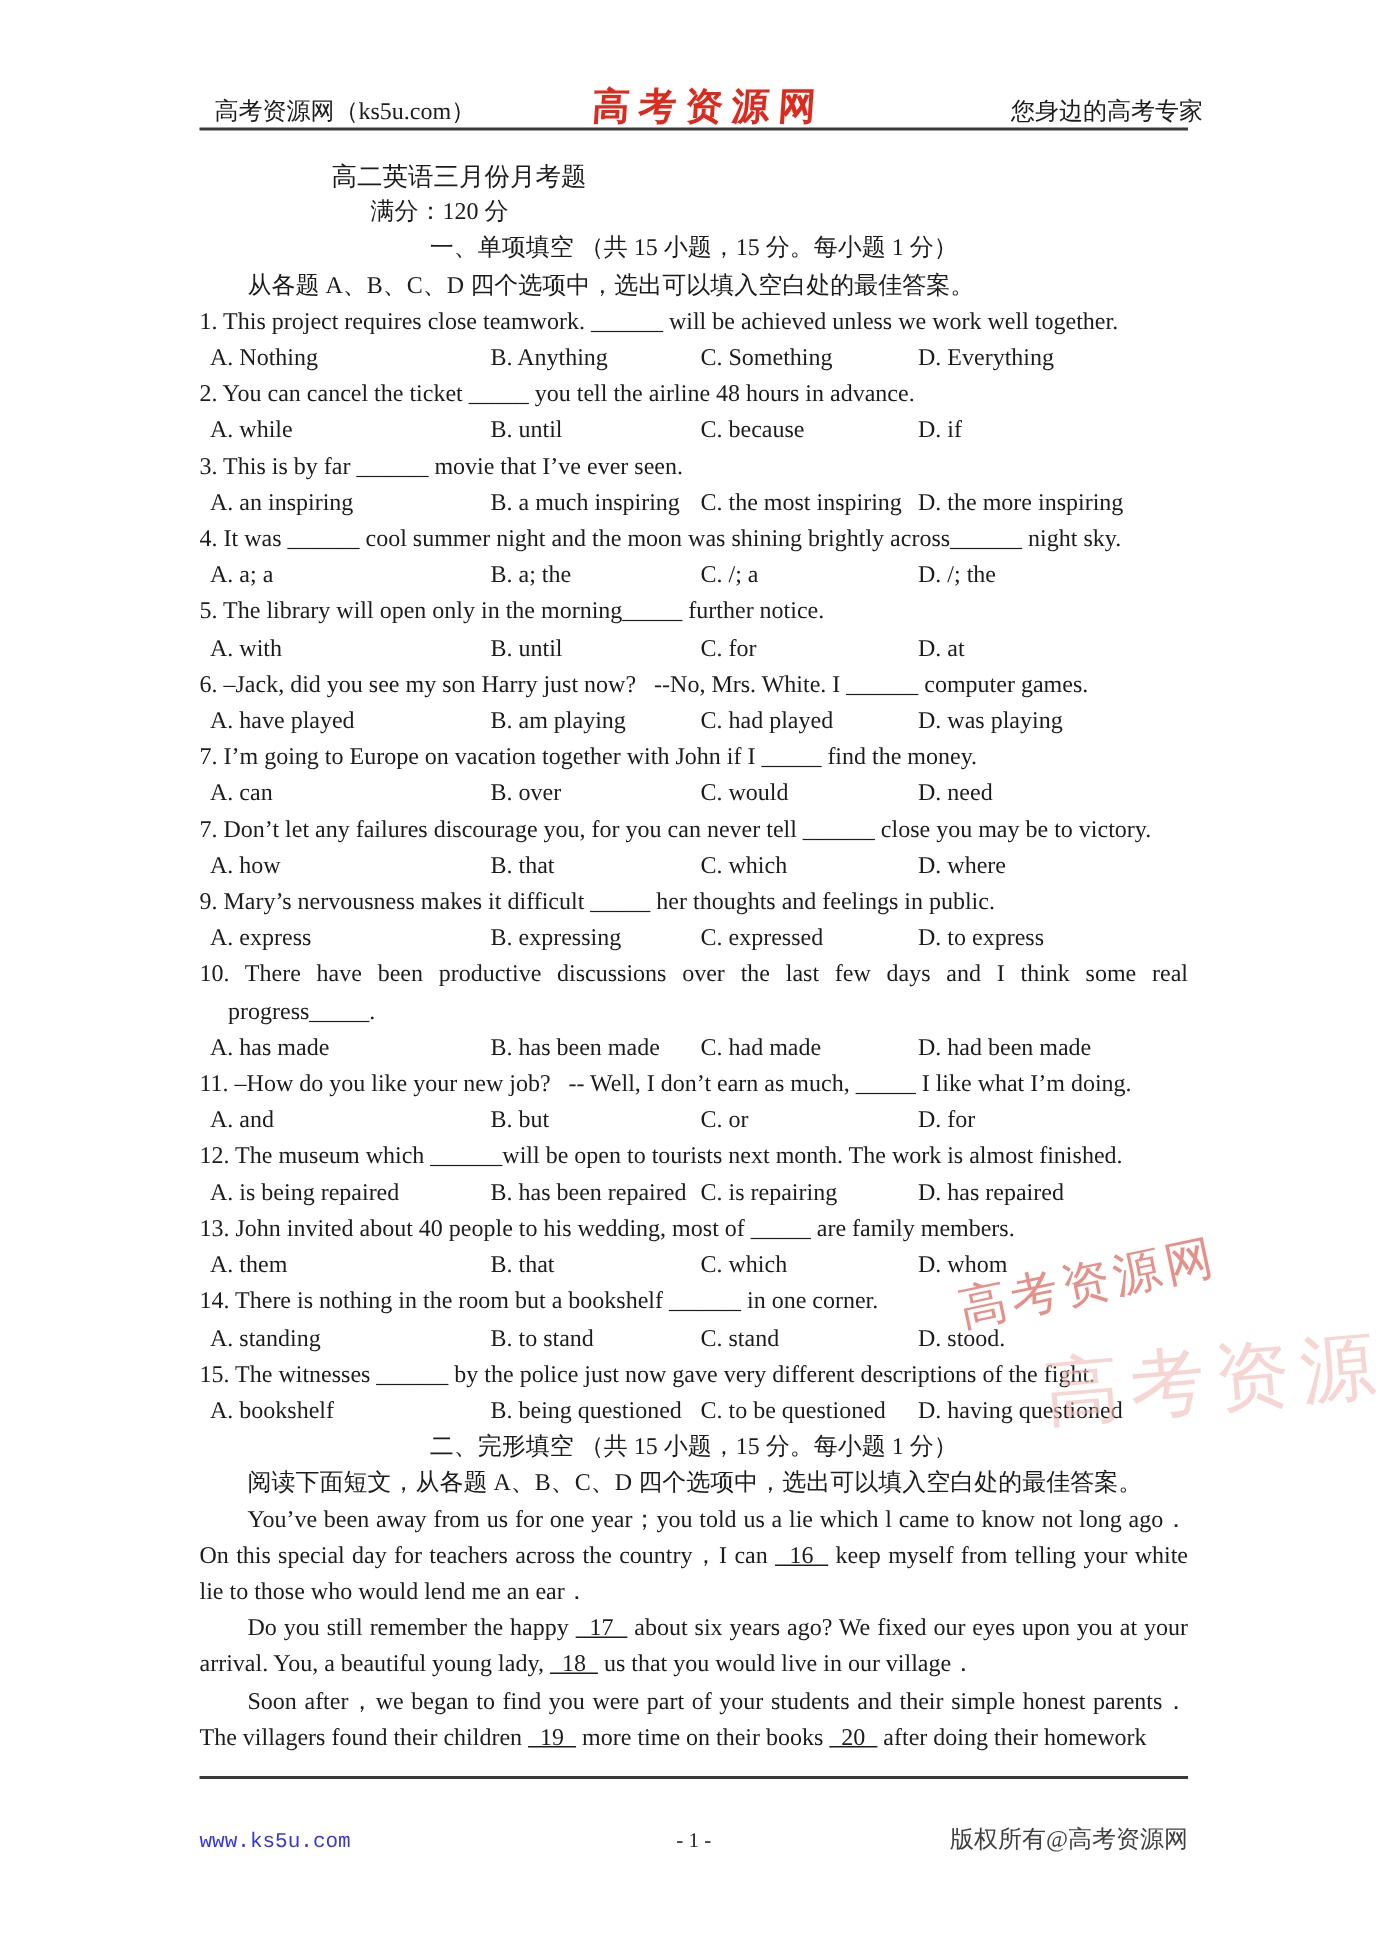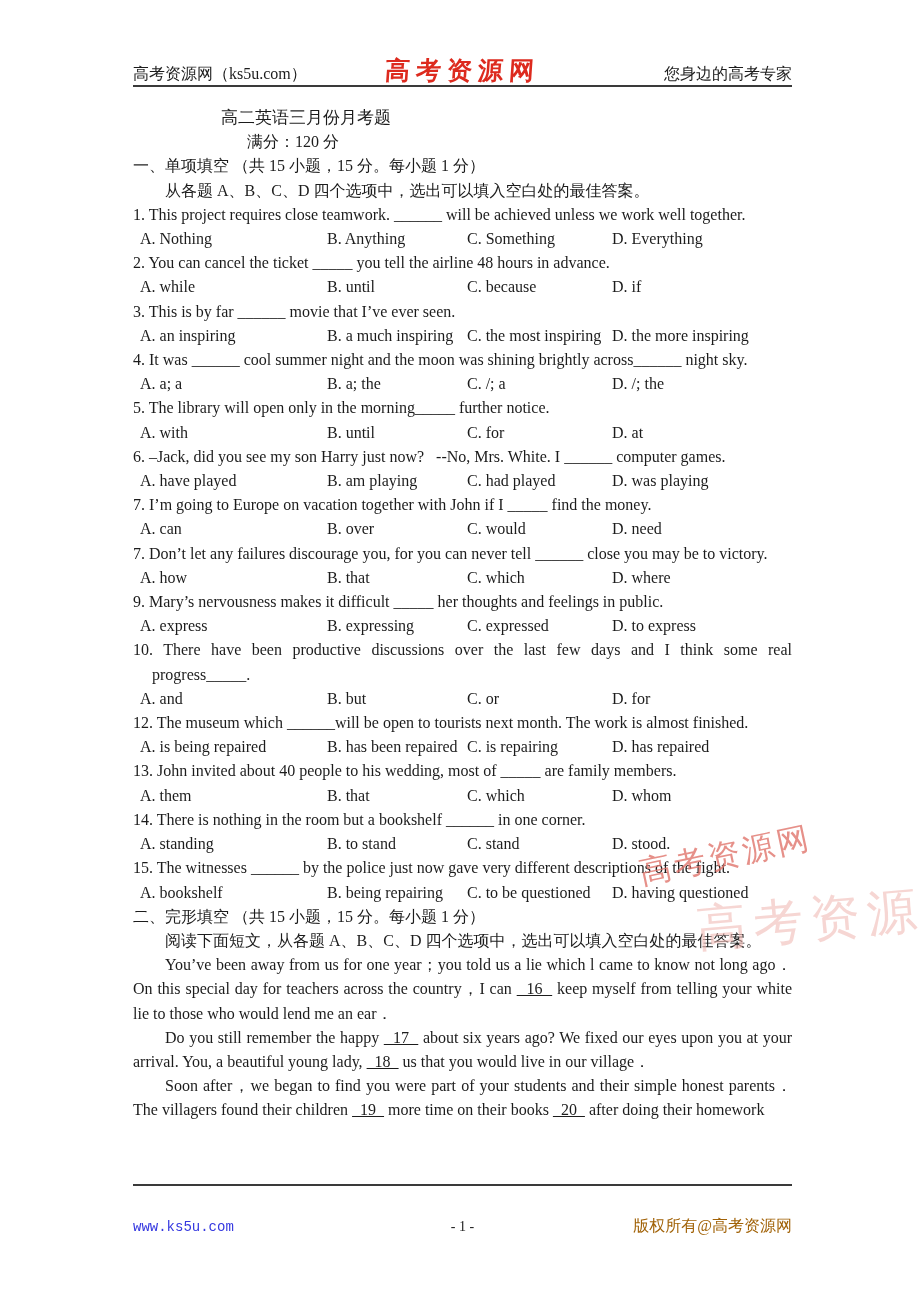--- a/index.html
+++ b/index.html
@@ -5,42 +5,42 @@
   html,body{margin:0;padding:0;}
   body{
     width:920px;height:1302px;background:#ffffff;
     font-family:"Liberation Serif","DejaVu Serif",serif;
     color:#1c1c1c;overflow:hidden;
   }
   .page{position:relative;width:920px;height:1302px;overflow:hidden;background:#fff;}
 
   
   .header{
-    position:absolute;left:133px;top:54px;width:659px;
+    position:absolute;left:143px;top:54px;width:659px;
     display:grid;grid-template-columns:1fr auto 1fr;align-items:baseline;
     font-size:16px;
     font-family:Liberation Serif, serif;
   }
   .header-left{justify-self:start;white-space:nowrap;}
   .logo{
     justify-self:center;white-space:nowrap;
     font-size:25px;font-weight:bold;letter-spacing:6px;
     color:#dd2a1e;transform:skewX(-4deg);
   }
   .header-right{justify-self:end;white-space:nowrap;}
   .header-rule{position:absolute;left:133px;top:85px;width:659px;height:2px;background:#3a3a3a;}
 
   
   .content{
     position:absolute;left:133px;top:106px;width:659px;
     font-size:16px;line-height:24.2px;
   }
   .title{margin:0 0 0 88px;font-size:17px;font-weight:normal;}
   .subtitle{margin-left:114px;}
-  .sec-head{margin:0;}
+  .sec-head{margin:0;text-align:center;}
   .instr{margin:0;text-indent:2em;}
 
   .question-item{margin:0;}
   .stem{margin:0;padding-left:19px;text-indent:-19px;text-align:justify;}
   .opts{
     display:grid;grid-template-columns:187px 140px 145px 1fr;
     padding-left:7px;
   }
   .opt{white-space:nowrap;overflow:visible;}
 
@@ -62,21 +62,21 @@
   .footer-rule{position:absolute;left:133px;top:1184px;width:659px;height:2px;background:#3a3a3a;}
   .footer{
     position:absolute;left:133px;top:1216px;width:659px;
     display:grid;grid-template-columns:1fr auto 1fr;align-items:baseline;
   }
   .f-left{
     justify-self:start;font-family:"Liberation Mono","DejaVu Sans Mono",monospace;
     font-size:14px;color:#3538e0;
   }
   .f-page{justify-self:center;font-size:14px;color:#222;}
-  .f-right{justify-self:end;font-size:16px;color:#a16207;}
+  .f-right{justify-self:end;font-size:16px;color:#404040;}
 </style>
 </head>
 <body>
 
 <div class="page">
 
   <div class="header">
     <span class="header-left">高考资源网（ks5u.com）</span>
     <span class="logo">高考资源网</span>
     <span class="header-right">您身边的高考专家</span>
@@ -167,22 +167,29 @@
           <p class="stem">9. Mary’s nervousness makes it difficult _____ her thoughts and feelings in public.</p>
           <div class="opts">
             <span class="opt">A. express</span>
             <span class="opt">B. expressing</span>
             <span class="opt">C. expressed</span>
             <span class="opt">D. to express</span>
           </div>
         </div>
         <div class="question-item">
           <p class="stem">10. There have been productive discussions over the last few days and I think some real progress_____.</p>
-        </div>
-        <div class="question-item">
+          <div class="opts">
+            <span class="opt">A. has made</span>
+            <span class="opt">B. has been made</span>
+            <span class="opt">C. had made</span>
+            <span class="opt">D. had been made</span>
+          </div>
+        </div>
+        <div class="question-item">
+          <p class="stem">11. –How do you like your new job? &nbsp;&nbsp;-- Well, I don’t earn as much, _____ I like what I’m doing.</p>
           <div class="opts">
             <span class="opt">A. and</span>
             <span class="opt">B. but</span>
             <span class="opt">C. or</span>
             <span class="opt">D. for</span>
           </div>
         </div>
         <div class="question-item">
           <p class="stem">12. The museum which ______will be open to tourists next month. The work is almost finished.</p>
           <div class="opts">
@@ -207,21 +214,21 @@
             <span class="opt">A. standing</span>
             <span class="opt">B. to stand</span>
             <span class="opt">C. stand</span>
             <span class="opt">D. stood.</span>
           </div>
         </div>
         <div class="question-item">
           <p class="stem">15. The witnesses ______ by the police just now gave very different descriptions of the fight.</p>
           <div class="opts">
             <span class="opt">A. bookshelf</span>
-            <span class="opt">B. being repairing</span>
+            <span class="opt">B. being questioned</span>
             <span class="opt">C. to be questioned</span>
             <span class="opt">D. having questioned</span>
           </div>
         </div>
       </div>
 
     <div class="sec-head">二、完形填空 （共 15 小题，15 分。每小题 1 分）</div>
     <div class="instr">阅读下面短文，从各题 A、B、C、D 四个选项中，选出可以填入空白处的最佳答案。</div>
 
     <div id="cloze">

